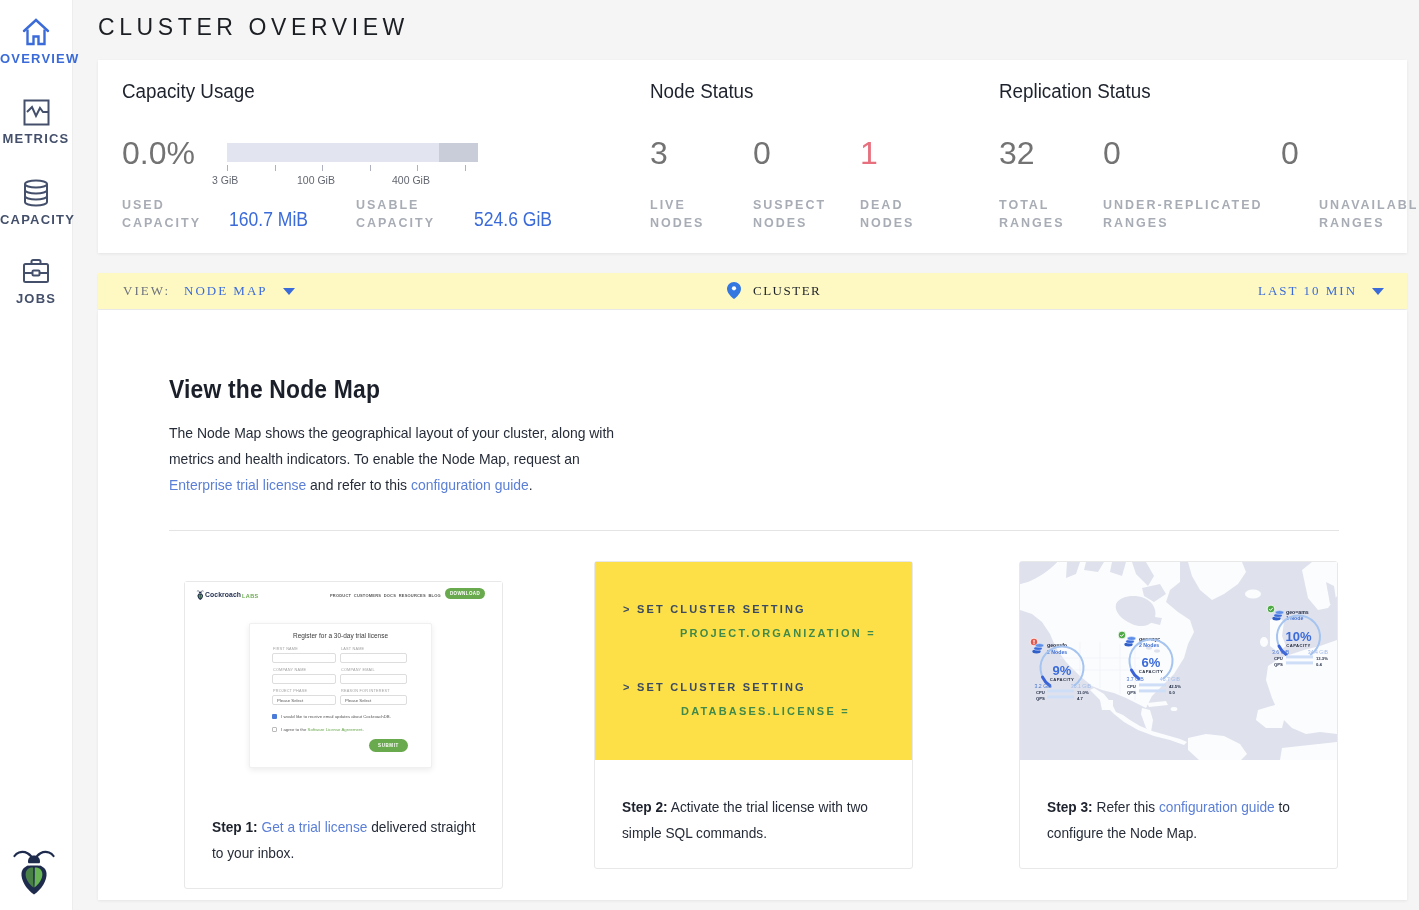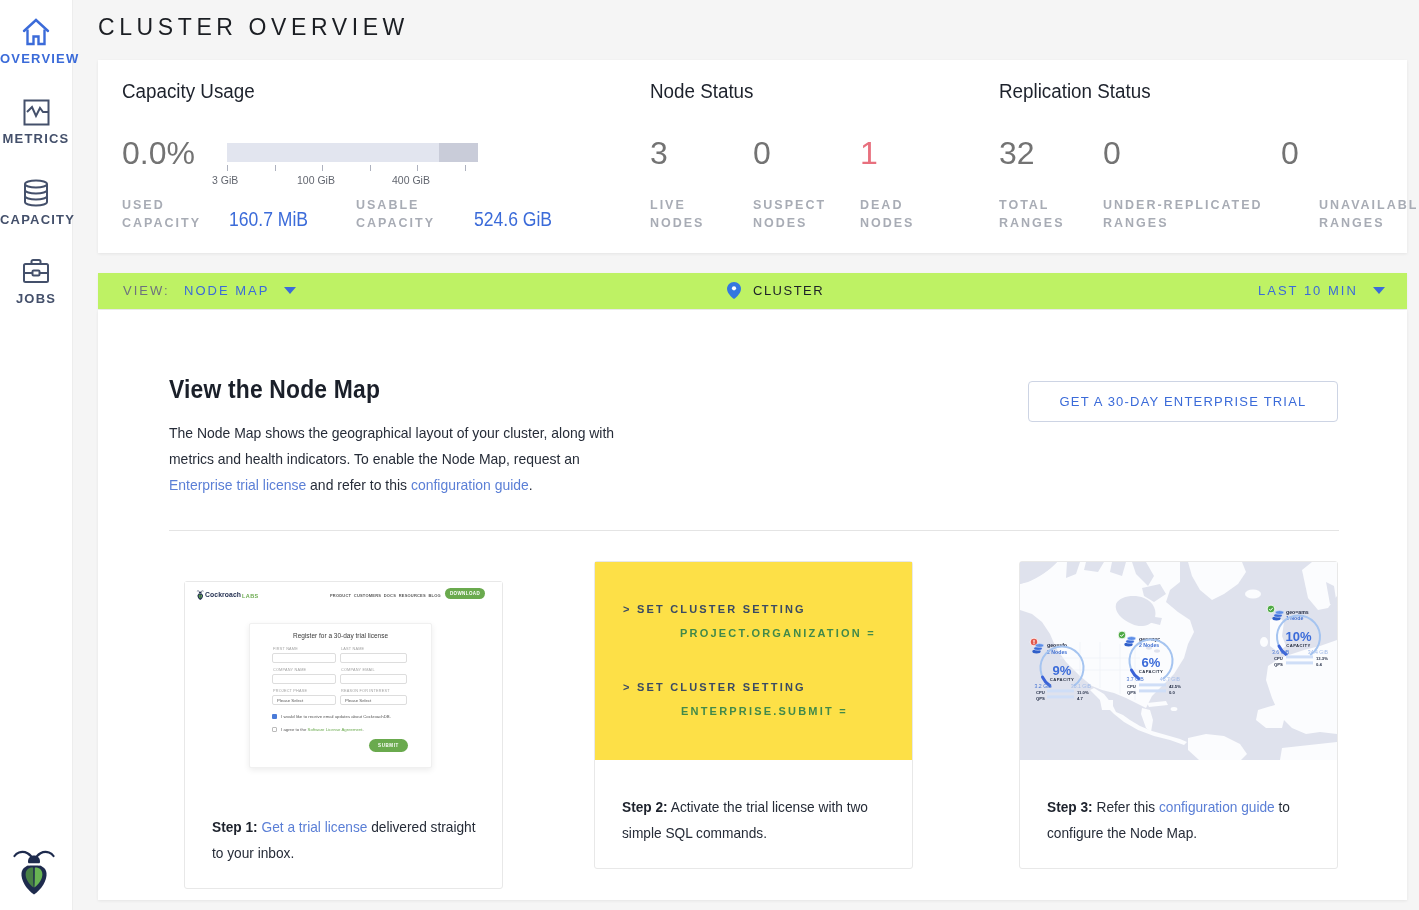--- a/index.html
+++ b/index.html
@@ -24,21 +24,21 @@
   .glabel { position:absolute; font-size:12.5px; letter-spacing:2px; color:#a8acb5; line-height:18px; font-weight:bold; }
   .bval { position:absolute; font-size:19.5px; color:#3b6bd9; transform:scaleX(0.9); transform-origin:left top; }
 
   
   #capbar { position:absolute; left:129px; top:83px; width:251px; height:19px; background:#e2e5ef; }
   #capbar .tail { position:absolute; right:0; top:0; width:39px; height:19px; background:#c9ccd9; }
   .tick { position:absolute; top:105px; width:1px; height:6px; background:#aeb2bf; }
   .ticklab { position:absolute; top:114px; font-size:10.5px; color:#62666f; }
 
   
-  #toolbar { position:absolute; left:98px; top:273px; width:1309px; height:36px; background:#bef264; box-shadow:0 1px 2px rgba(0,0,0,0.06); font-size:13px; }
+  #toolbar { position:absolute; left:98px; top:273px; width:1309px; height:36px; background:#fef9c3; box-shadow:0 1px 2px rgba(0,0,0,0.06); font-size:13px;font-family:Liberation Serif, serif; }
   .tb { position:absolute; top:0; height:36px; line-height:36px; }
   .tri { display:inline-block; width:0; height:0; border-left:6.5px solid transparent; border-right:6.5px solid transparent; border-top:7.5px solid #3b6bd9; vertical-align:middle; margin-left:15px; margin-top:-2px; }
 
   
   #panel { position:absolute; left:98px; top:310px; width:1309px; height:590px; background:#fff; box-shadow:0 1px 3px rgba(0,0,0,0.07); }
   #panel h2 { position:absolute; left:71px; top:64px; font-size:26px; font-weight:600; color:#1a1f29; letter-spacing:0.2px; transform:scaleX(0.88); transform-origin:left top; }
   #introp { position:absolute; left:71px; top:110px; width:640px; font-size:15px; line-height:26px; color:#262c38; transform:scaleX(0.93); transform-origin:left top; }
   a.lnk { color:#5b7fd6; text-decoration:none; }
   #trialbtn { position:absolute; left:930px; top:71px; width:310px; height:41px; border:1px solid #cdd4e4; border-radius:4px; text-align:center; line-height:39px; font-size:13px; letter-spacing:1.2px; color:#3b6bd9; background:#fff; }
   #hr1 { position:absolute; left:71px; top:220px; width:1170px; height:0; border-top:1px solid #e4e4e4; }
@@ -158,21 +158,20 @@
       <path d="M7 0 C3.1 0 0 3.1 0 7 C0 12 7 17 7 17 C7 17 14 12 14 7 C14 3.1 10.9 0 7 0 Z" fill="#3477e0"></path>
       <circle cx="7" cy="6.3" r="2.1" fill="#fff"></circle>
     </svg><span style="color:#1c2027; letter-spacing:1.5px; font-weight:500;">CLUSTER</span>
   </span>
   <span class="tb" style="left:1160px; color:#3b6bd9; letter-spacing:2px;">LAST 10 MIN<span class="tri"></span></span>
 </div>
 
 <div id="panel">
   <h2>View the Node Map</h2>
   <div id="introp">The Node Map shows the geographical layout of your cluster, along with<br>metrics and health indicators. To enable the Node Map, request an<br><a class="lnk" href="#">Enterprise trial license</a> and refer to this <a class="lnk" href="#">configuration guide</a>.</div>
-  <div id="trialbtn">GET A 30-DAY ENTERPRISE TRIAL</div>
   <div id="hr1"></div>
 
   <div class="stepcard" style="left:86px;margin-top:20px;">
     <div class="ms" id="ms1">
 
       <svg class="abs" style="left:11px; top:8px;" width="8.5" height="10" viewBox="0 0 10 12">
         <path d="M1 1.5 C2.2 0.6 3.5 0.8 4.3 2.6 M9 1.5 C7.8 0.6 6.5 0.8 5.7 2.6" stroke="#1e2b4d" stroke-width="0.7" fill="none"></path>
         <path d="M5 2 C6 2 6.8 2.8 6.8 3.8 L6.8 4.1 L3.2 4.1 L3.2 3.8 C3.2 2.8 4 2 5 2 Z" fill="#1e2b4d"></path>
         <path d="M3.2 4.4 C2.2 4.9 1.7 5.9 1.7 6.9 C1.7 9 3.2 11 5 12 C6.8 11 8.3 9 8.3 6.9 C8.3 5.9 7.8 4.9 6.8 4.4 Z" fill="#1e2b4d"></path>
         <path d="M4.6 5.5 C4.6 7.5 4.6 9 4.8 10.4 C3.8 9.5 3 8.1 3 6.8 C3 6 3.4 5.5 4 5.3 Z" fill="#5a9e4b"></path>
@@ -206,21 +205,21 @@
       <div class="abs" style="left:184px; top:157px; width:39px; height:13px; background:#6aaa4e; border-radius:7px; color:#fff; font-size:4.5px; font-weight:bold; text-align:center; line-height:13px; letter-spacing:0.6px;">SUBMIT</div>
     </div>
     <div class="caption"><b>Step 1:</b> <a class="lnk" href="#">Get a trial license</a> delivered straight<br>to your inbox.</div>
   </div>
 
   <div class="stepcard" style="left:496px;">
     <div id="codeblock">
       <div class="codeline" style="left:28px; top:41px;">&gt; SET CLUSTER SETTING</div>
       <div class="codeline green" style="left:85px; top:65px;">PROJECT.ORGANIZATION =</div>
       <div class="codeline" style="left:28px; top:119px;">&gt; SET CLUSTER SETTING</div>
-      <div class="codeline green" style="left:86px; top:143px;">ENTERPRISE.SUBMIT =</div>
+      <div class="codeline green" style="left:86px; top:143px;">DATABASES.LICENSE =</div>
     </div>
     <div class="caption"><b>Step 2:</b> Activate the trial license with two<br>simple SQL commands.</div>
   </div>
 
   <div class="stepcard" style="left:921px;">
     <div id="mapblock">
       <svg width="317" height="198" viewBox="0 0 317 198">
         <defs>
           <g id="db">
             <ellipse cx="4.5" cy="8.5" rx="4.2" ry="1.9" fill="#2f5fc9"></ellipse>

